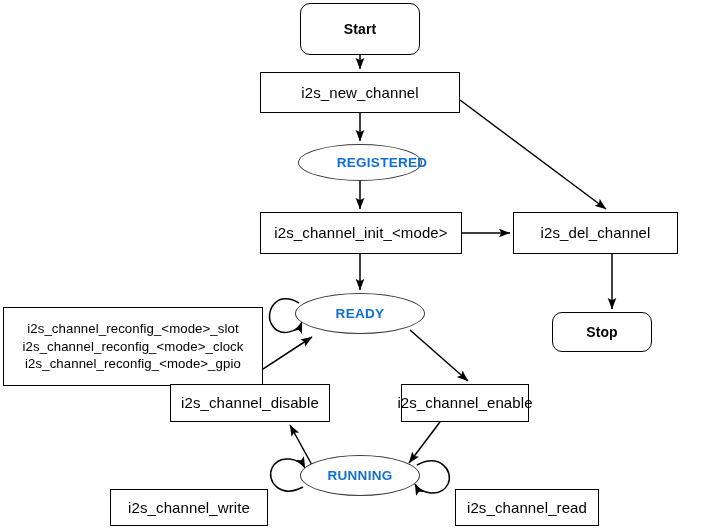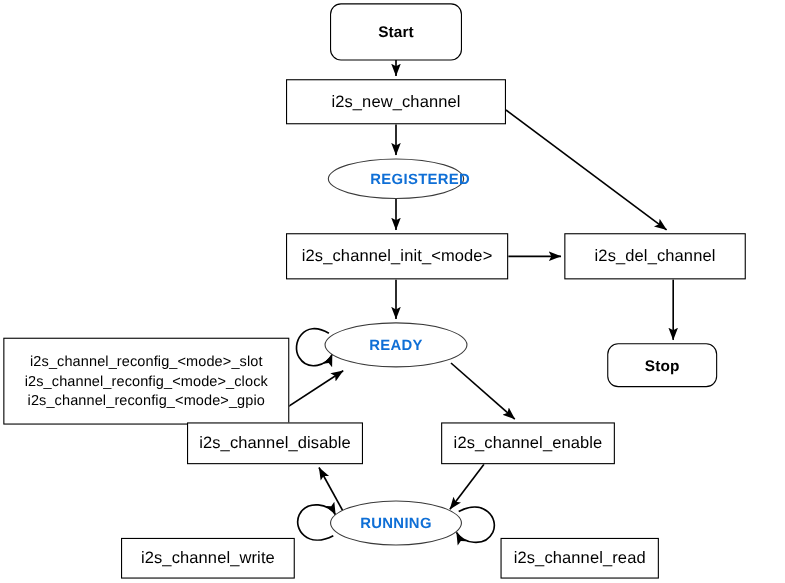--- a/index.html
+++ b/index.html
@@ -157,21 +157,21 @@
 
   <div class="state-ellipse" style="left:295px; top:293px; width:130px; height:41px;">
     <span class="ell-shape"></span>
     <span class="state-label" style="color:#0f6fd6;">READY</span>
   </div>
 
   <div class="node node-rect" style="left:170px; top:384px; width:160px; height:38px;">
     <span class="node-label">i2s_channel_disable</span>
   </div>
 
-  <div class="node node-rect" style="left:401px; top:384px; width:158px; height:38px;">
+  <div class="node node-rect" style="left:401px; top:384px; width:128px; height:38px;">
     <span class="node-label">i2s_channel_enable</span>
   </div>
 
   <div class="state-ellipse" style="left:300px; top:455px; width:120px; height:41px;">
     <span class="ell-shape"></span>
     <span class="state-label" style="color:#0f6fd6;">RUNNING</span>
   </div>
 
   <div class="node node-rect" style="left:110px; top:489px; width:158px; height:37px;">
     <span class="node-label">i2s_channel_write</span>

